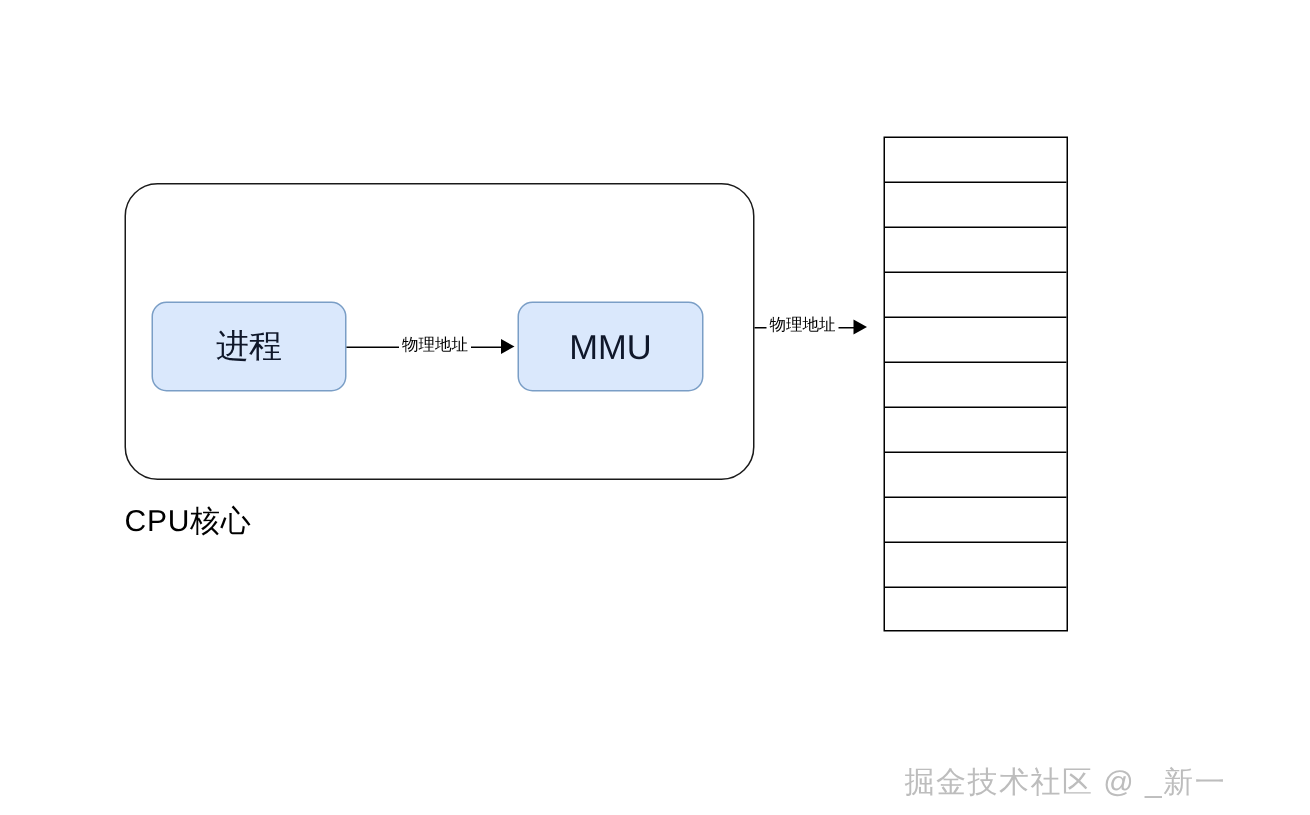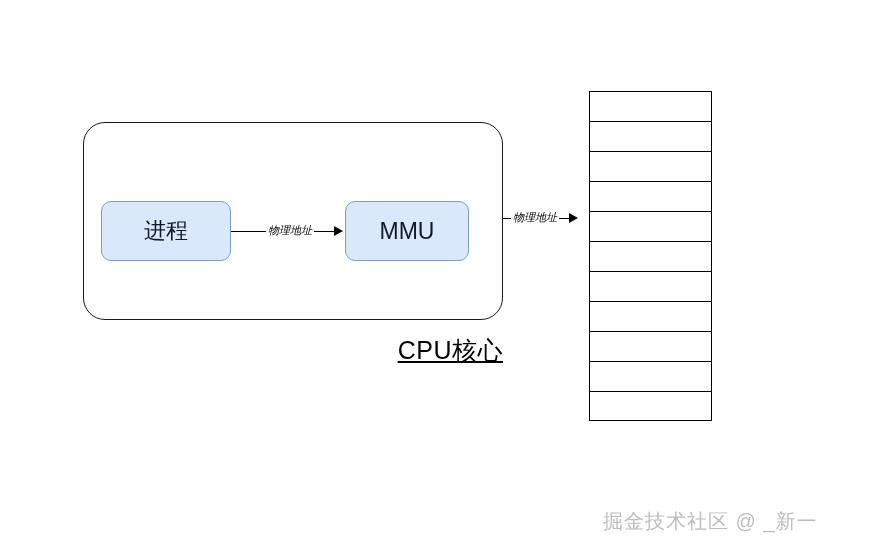--- a/index.html
+++ b/index.html
@@ -29,26 +29,25 @@
     border: 1.4px solid #1a1a1a;
     border-radius: 22px;
     background: #ffffff;
     box-sizing: border-box;
   }
   .cpu-label {
     position: absolute;
     left: 83px;
     top: 334px;
     width: 420px;
-    text-align: right;
-    font-size: 25px;
+    text-align: left;
+    font-size: 20px;
     letter-spacing: 0.5px;
     color: #000000;
     white-space: nowrap;
-    text-decoration: underline;
   }
 
   
   .node {
     position: absolute;
     background: #dae8fc;
     border: 1.2px solid #7a9ec6;
     border-radius: 10px;
     box-sizing: border-box;
     display: flex;
@@ -87,21 +86,20 @@
     border-left: 9px solid #000000;
   }
   .arrow-label {
     position: absolute;
     font-size: 11px;
     color: #000000;
     background: #ffffff;
     padding: 0 2px;
     white-space: nowrap;
     line-height: 13px;
-    font-style: italic;
   }
 
   
   .va-line   { left: 231px; top: 231px; width: 104px; }
   .va-head   { left: 334px; top: 226px; }
   .va-label  { left: 266px; top: 224px; }
 
   
   .pa-line   { left: 503px; top: 218px; width: 72px; }
   .pa-head   { left: 569px; top: 213px; }

